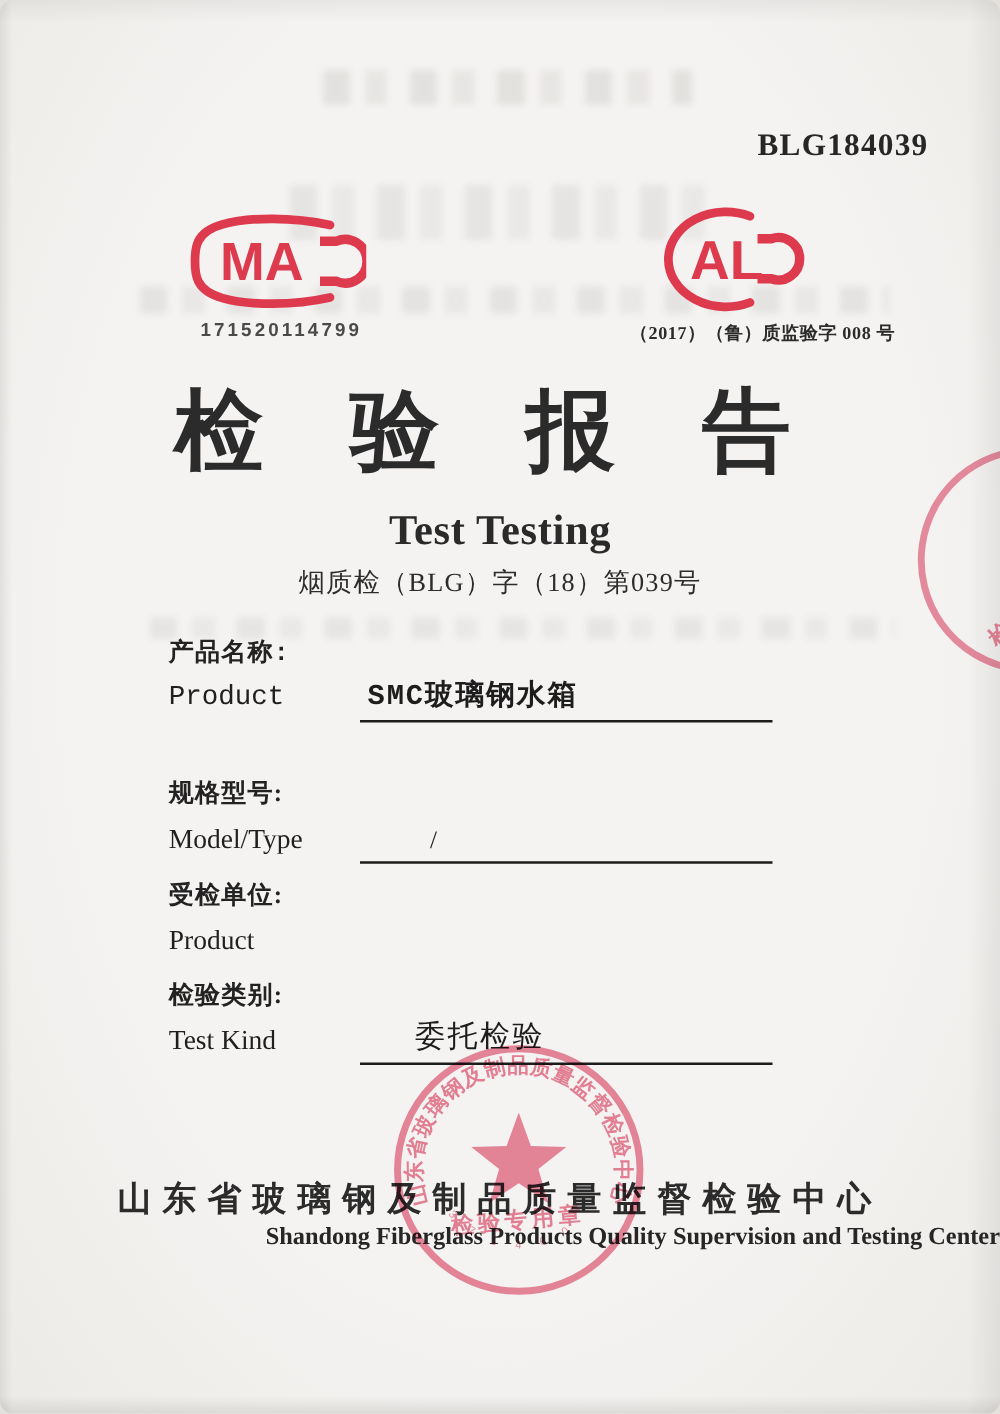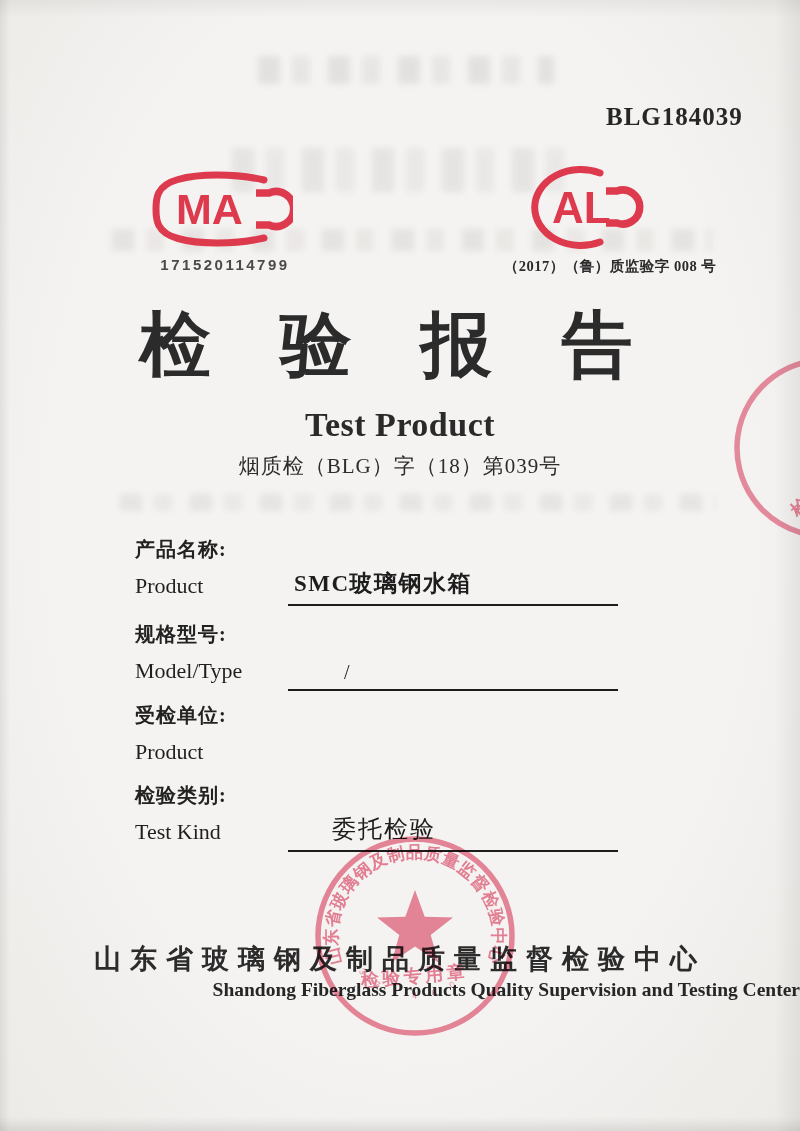--- a/index.html
+++ b/index.html
@@ -7,20 +7,21 @@
     position:relative;width:800px;height:1131px;margin:0 auto;overflow:hidden;
     background:
       linear-gradient(90deg, rgba(0,0,0,0.07) 0px, rgba(0,0,0,0.0) 10px),
       linear-gradient(270deg, rgba(0,0,0,0.06) 0px, rgba(0,0,0,0.0) 26px),
       linear-gradient(0deg, rgba(0,0,0,0.09) 0px, rgba(0,0,0,0.0) 14px),
       linear-gradient(180deg, rgba(0,0,0,0.05) 0px, rgba(0,0,0,0.0) 18px),
       radial-gradient(ellipse at 50% 45%, #f5f3f1 60%, #eceae7 100%),
       #f2f0ee;
     font-family:"Liberation Serif","DejaVu Serif",serif;
     color:#252525;
+    border-radius:11px;
   }
   .abs{position:absolute;}
   
   .ghost{
     position:absolute;opacity:.55;filter:blur(3px);
     background:repeating-linear-gradient(90deg,
       rgba(130,128,124,.28) 0 22px, rgba(130,128,124,0) 22px 34px,
       rgba(130,128,124,.2) 34px 52px, rgba(130,128,124,0) 52px 70px);
   }
   .report-code{
@@ -93,24 +94,24 @@
   <div class="abs logo-caption-cma">171520114799</div>
 
   <svg class="abs" style="left:527px;top:162px;" width="125" height="90" viewBox="0 0 125 90">
     <path d="M 73 11 A 46 38 0 1 0 73 80" fill="none" stroke="#de3a4e" stroke-width="7" stroke-linecap="round"></path>
     <path d="M 79 29 h 11 a 17 17 0 1 1 0 32 h -11" fill="none" stroke="#de3a4e" stroke-width="7.5" stroke-linecap="butt"></path>
     <text x="25" y="61" font-family="Liberation Sans, DejaVu Sans, sans-serif" font-size="44" font-weight="bold" fill="#de3a4e">AL</text>
   </svg>
   <div class="abs logo-caption-cal">（2017）（鲁）质监验字 008 号</div>
 
   <div class="abs title-cn">检 验 报 告</div>
-  <div class="abs title-en">Test Product</div>
+  <div class="abs title-en">Test Testing</div>
   <div class="abs report-no">烟质检（BLG）字（18）第039号</div>
 
-  <div class="field-row row-0" style="top:536px;">
+  <div class="field-row row-0" style="top:508px;font-family:Liberation Mono, monospace;">
     <div class="label-cn">产品名称:</div>
     <div class="label-en">Product</div>
     <div class="value-wrap">
       <span class="value">SMC玻璃钢水箱</span>
     </div>
   </div>
   <div class="field-row row-1" style="top:621px;">
     <div class="label-cn">规格型号:</div>
     <div class="label-en">Model/Type</div>
     <div class="value-wrap">

